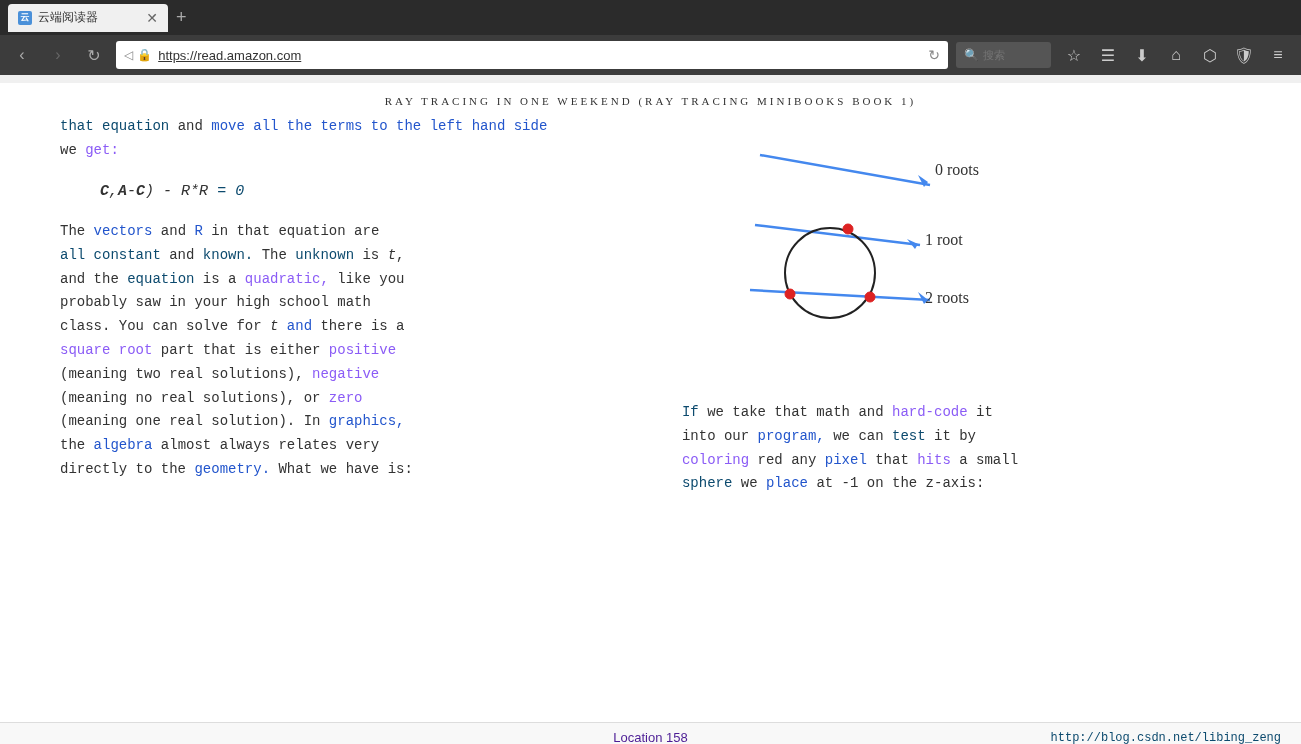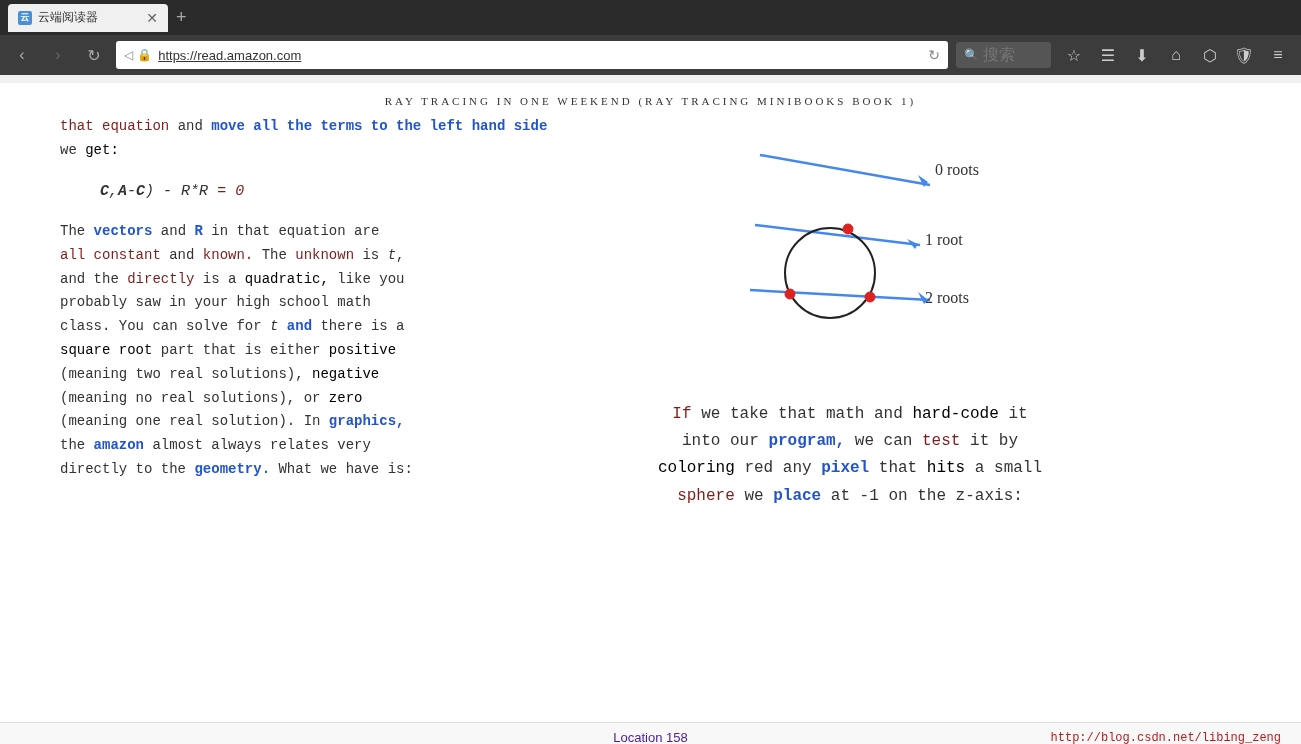--- a/index.html
+++ b/index.html
@@ -153,21 +153,21 @@
       padding: 0 8px;
       gap: 4px;
     }
 
     .search-icon-small { color: #aaa; font-size: 12px; }
     .search-input-small {
       background: transparent;
       border: none;
       outline: none;
       color: #ddd;
-      font-size: 16px;
+      font-size: 11px;
       width: 60px;
     }
 
     
     .content-area {
       background: white;
       height: calc(744px - 35px - 40px);
       display: flex;
       flex-direction: column;
       position: relative;
@@ -199,23 +199,23 @@
       font-size: 14px;
       line-height: 1.7;
       color: #333;
     }
 
     .text-intro {
       color: #333;
       margin-bottom: 12px;
     }
 
-    .text-blue { color: #2255cc; font-weight: bold; }
-    .text-orange { color: #000000; }
-    .text-teal { color: #7f1d1d; }
+    .text-blue { color: #2255cc; }
+    .text-orange { color: #8b5cf6; }
+    .text-teal { color: #0c4a6e; }
 
     .equation-block {
       margin: 16px 0 16px 40px;
       font-style: italic;
       font-size: 15px;
     }
 
     .text-paragraph {
       margin-bottom: 8px;
     }
@@ -238,25 +238,25 @@
       margin-bottom: 20px;
     }
 
     .diagram-svg {
       width: 100%;
       height: 100%;
     }
 
     .right-text {
       font-family: 'Courier New', Courier, monospace;
-      font-size: 16px;
+      font-size: 14px;
       line-height: 1.7;
       color: #333;
       max-width: 420px;
-      text-align: center;
+      text-align: left;
       margin-top: 40px;
     }
 
     
     .bottom-bar {
       position: absolute;
       bottom: 0;
       left: 0;
       right: 0;
       height: 30px;
@@ -269,21 +269,21 @@
 
     .location-text {
       font-size: 13px;
       color: #4c1d95;
     }
 
     .bottom-right-link {
       position: absolute;
       right: 20px;
       font-size: 12px;
-      color: #b91c1c;
+      color: #0c4a6e;
       font-family: 'Courier New', monospace;
     }
   </style>
 </head>
 <body>
 
 <div class="browser-chrome">
   <div class="tab-bar">
     <div class="tab-active">
       <div class="tab-icon">云</div>
@@ -336,28 +336,28 @@
         <span class="text-teal">that equation </span><span>and </span><span class="text-blue">move all the terms to the left hand side </span><span>we </span><span class="text-orange">get:</span>
       </div>
 
       <div class="equation-block">
         <span><strong>C</strong>,<strong>A</strong>-<strong>C</strong>) - <em>R*R</em> <span class="text-teal">= 0</span></span>
       </div>
 
       <div class="text-paragraph">
         <span>    The </span><span class="text-blue">vectors </span><span>and </span><span class="text-blue">R </span><span>in that equation are<br></span>
         <span class="text-teal">all constant </span><span>and </span><span class="text-teal">known. </span><span>The </span><span class="text-teal">unknown </span><span>is <em>t</em>,<br>
-        and the </span><span class="text-teal">directly </span><span>is a </span><span class="text-orange">quadratic, </span><span>like you<br>
+        and the </span><span class="text-teal">equation </span><span>is a </span><span class="text-orange">quadratic, </span><span>like you<br>
         probably saw in your high school math<br>
         class. You can solve for <em>t</em> </span><span class="text-blue">and </span><span>there is a<br>
         </span><span class="text-orange">square root </span><span>part that is either </span><span class="text-orange">positive<br>
         </span><span>(meaning two real solutions), </span><span class="text-orange">negative<br>
         </span><span>(meaning no real solutions), or </span><span class="text-orange">zero<br>
         </span><span>(meaning one real solution). In </span><span class="text-blue">graphics,<br>
-        </span><span>the </span><span class="text-blue">amazon </span><span>almost always relates very<br>
+        </span><span>the </span><span class="text-blue">algebra </span><span>almost always relates very<br>
         directly to the </span><span class="text-blue">geometry. </span><span>What we have is:</span>
       </div>
     </div>
 
     <div class="right-column">
 
       <div class="diagram-area">
         <svg class="diagram-svg" viewBox="0 0 300 200">
 
           <line x1="60" y1="30" x2="230" y2="60" stroke="#4488ee" stroke-width="2.5"></line>

